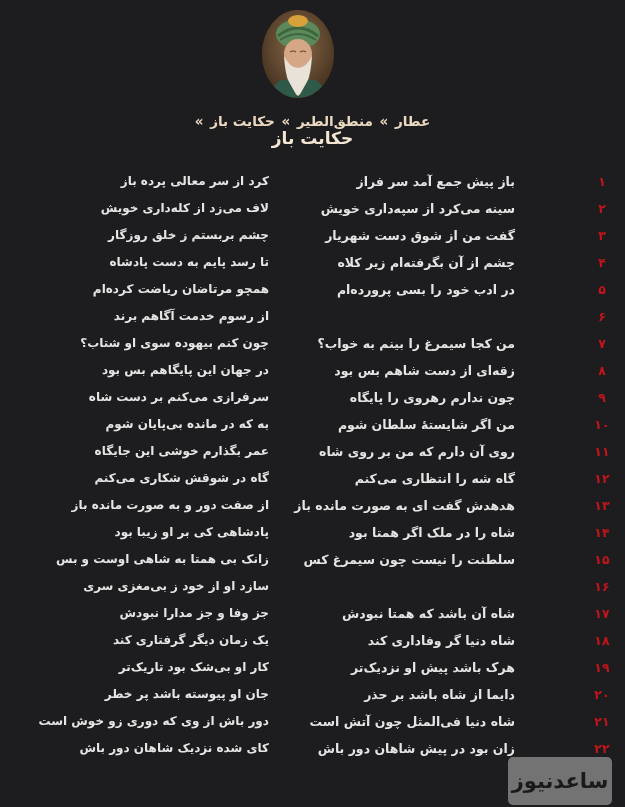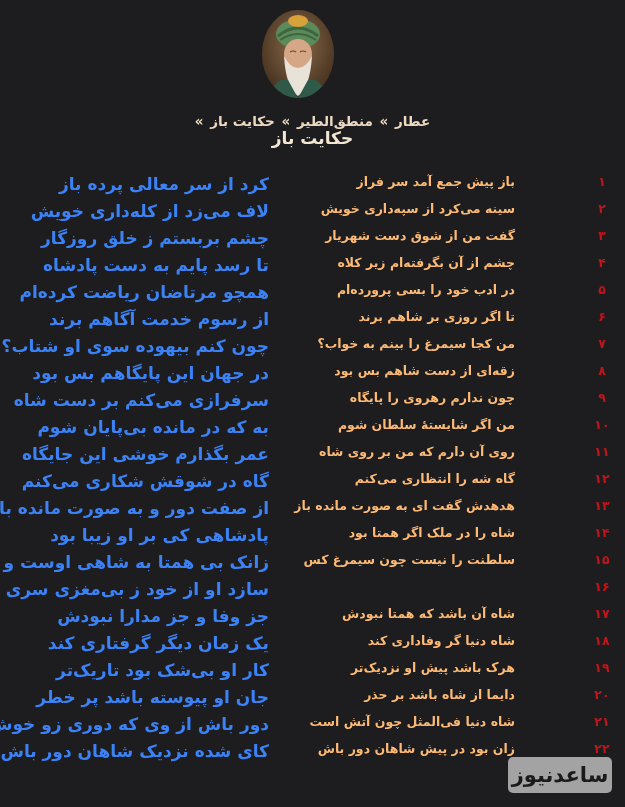--- a/index.html
+++ b/index.html
@@ -34,32 +34,32 @@
   .row {
     position: absolute; left: 0; width: 625px; height: 27px;
     direction: rtl;
   }
   .num {
     position: absolute; right: 10px; width: 26px; top: 4px;
     text-align: center; color: #c0151b; font-size: 12.5px; font-weight: bold;
   }
   .m1 {
     position: absolute; right: 110px; width: 190px; top: 4px;
-    text-align: right; font-size: 12.5px; font-weight: bold; color: #fdba74;
+    text-align: right; font-size: 12.5px; font-weight: bold; color: #e5e5e5;
     white-space: nowrap;
   }
   .m2 {
     position: absolute; right: 356px; width: 260px; top: 4px;
-    text-align: right; font-size: 17px; font-weight: bold; color: #3b82f6;
+    text-align: right; font-size: 12px; font-weight: bold; color: #e5e5e5;
     white-space: nowrap;
   }
   .logo {
     position: absolute; left: 508px; top: 757px;
-    width: 104px; height: 36px; border-radius: 5px;
-    background: #a3a3a3;
+    width: 104px; height: 48px; border-radius: 5px;
+    background: #737373;
     color: #1a1a1a; font-size: 21px; font-weight: bold;
     display: flex; align-items: center; justify-content: center;
     direction: rtl;
   }
 </style>
 </head>
 <body>
 
 <div class="portrait" aria-label="portrait of Attar">
   <svg viewBox="0 0 72 88">
@@ -118,21 +118,20 @@
     <span class="m1">چشم از آن بگرفته‌ام زیر کلاه</span>
     <span class="m2">تا رسد پایم به دست پادشاه</span>
   </div>
   <div class="row" style="top:108px">
     <span class="num">۵</span>
     <span class="m1">در ادب خود را بسی پرورده‌ام</span>
     <span class="m2">همچو مرتاضان ریاضت کرده‌ام</span>
   </div>
   <div class="row" style="top:135px">
     <span class="num">۶</span>
-    <span class="m1">تا اگر روزی بر شاهم برند</span>
     <span class="m2">از رسوم خدمت آگاهم برند</span>
   </div>
   <div class="row" style="top:162px">
     <span class="num">۷</span>
     <span class="m1">من کجا سیمرغ را بینم به خواب؟</span>
     <span class="m2">چون کنم بیهوده سوی او شتاب؟</span>
   </div>
   <div class="row" style="top:189px">
     <span class="num">۸</span>
     <span class="m1">زقه‌ای از دست شاهم بس بود</span>

